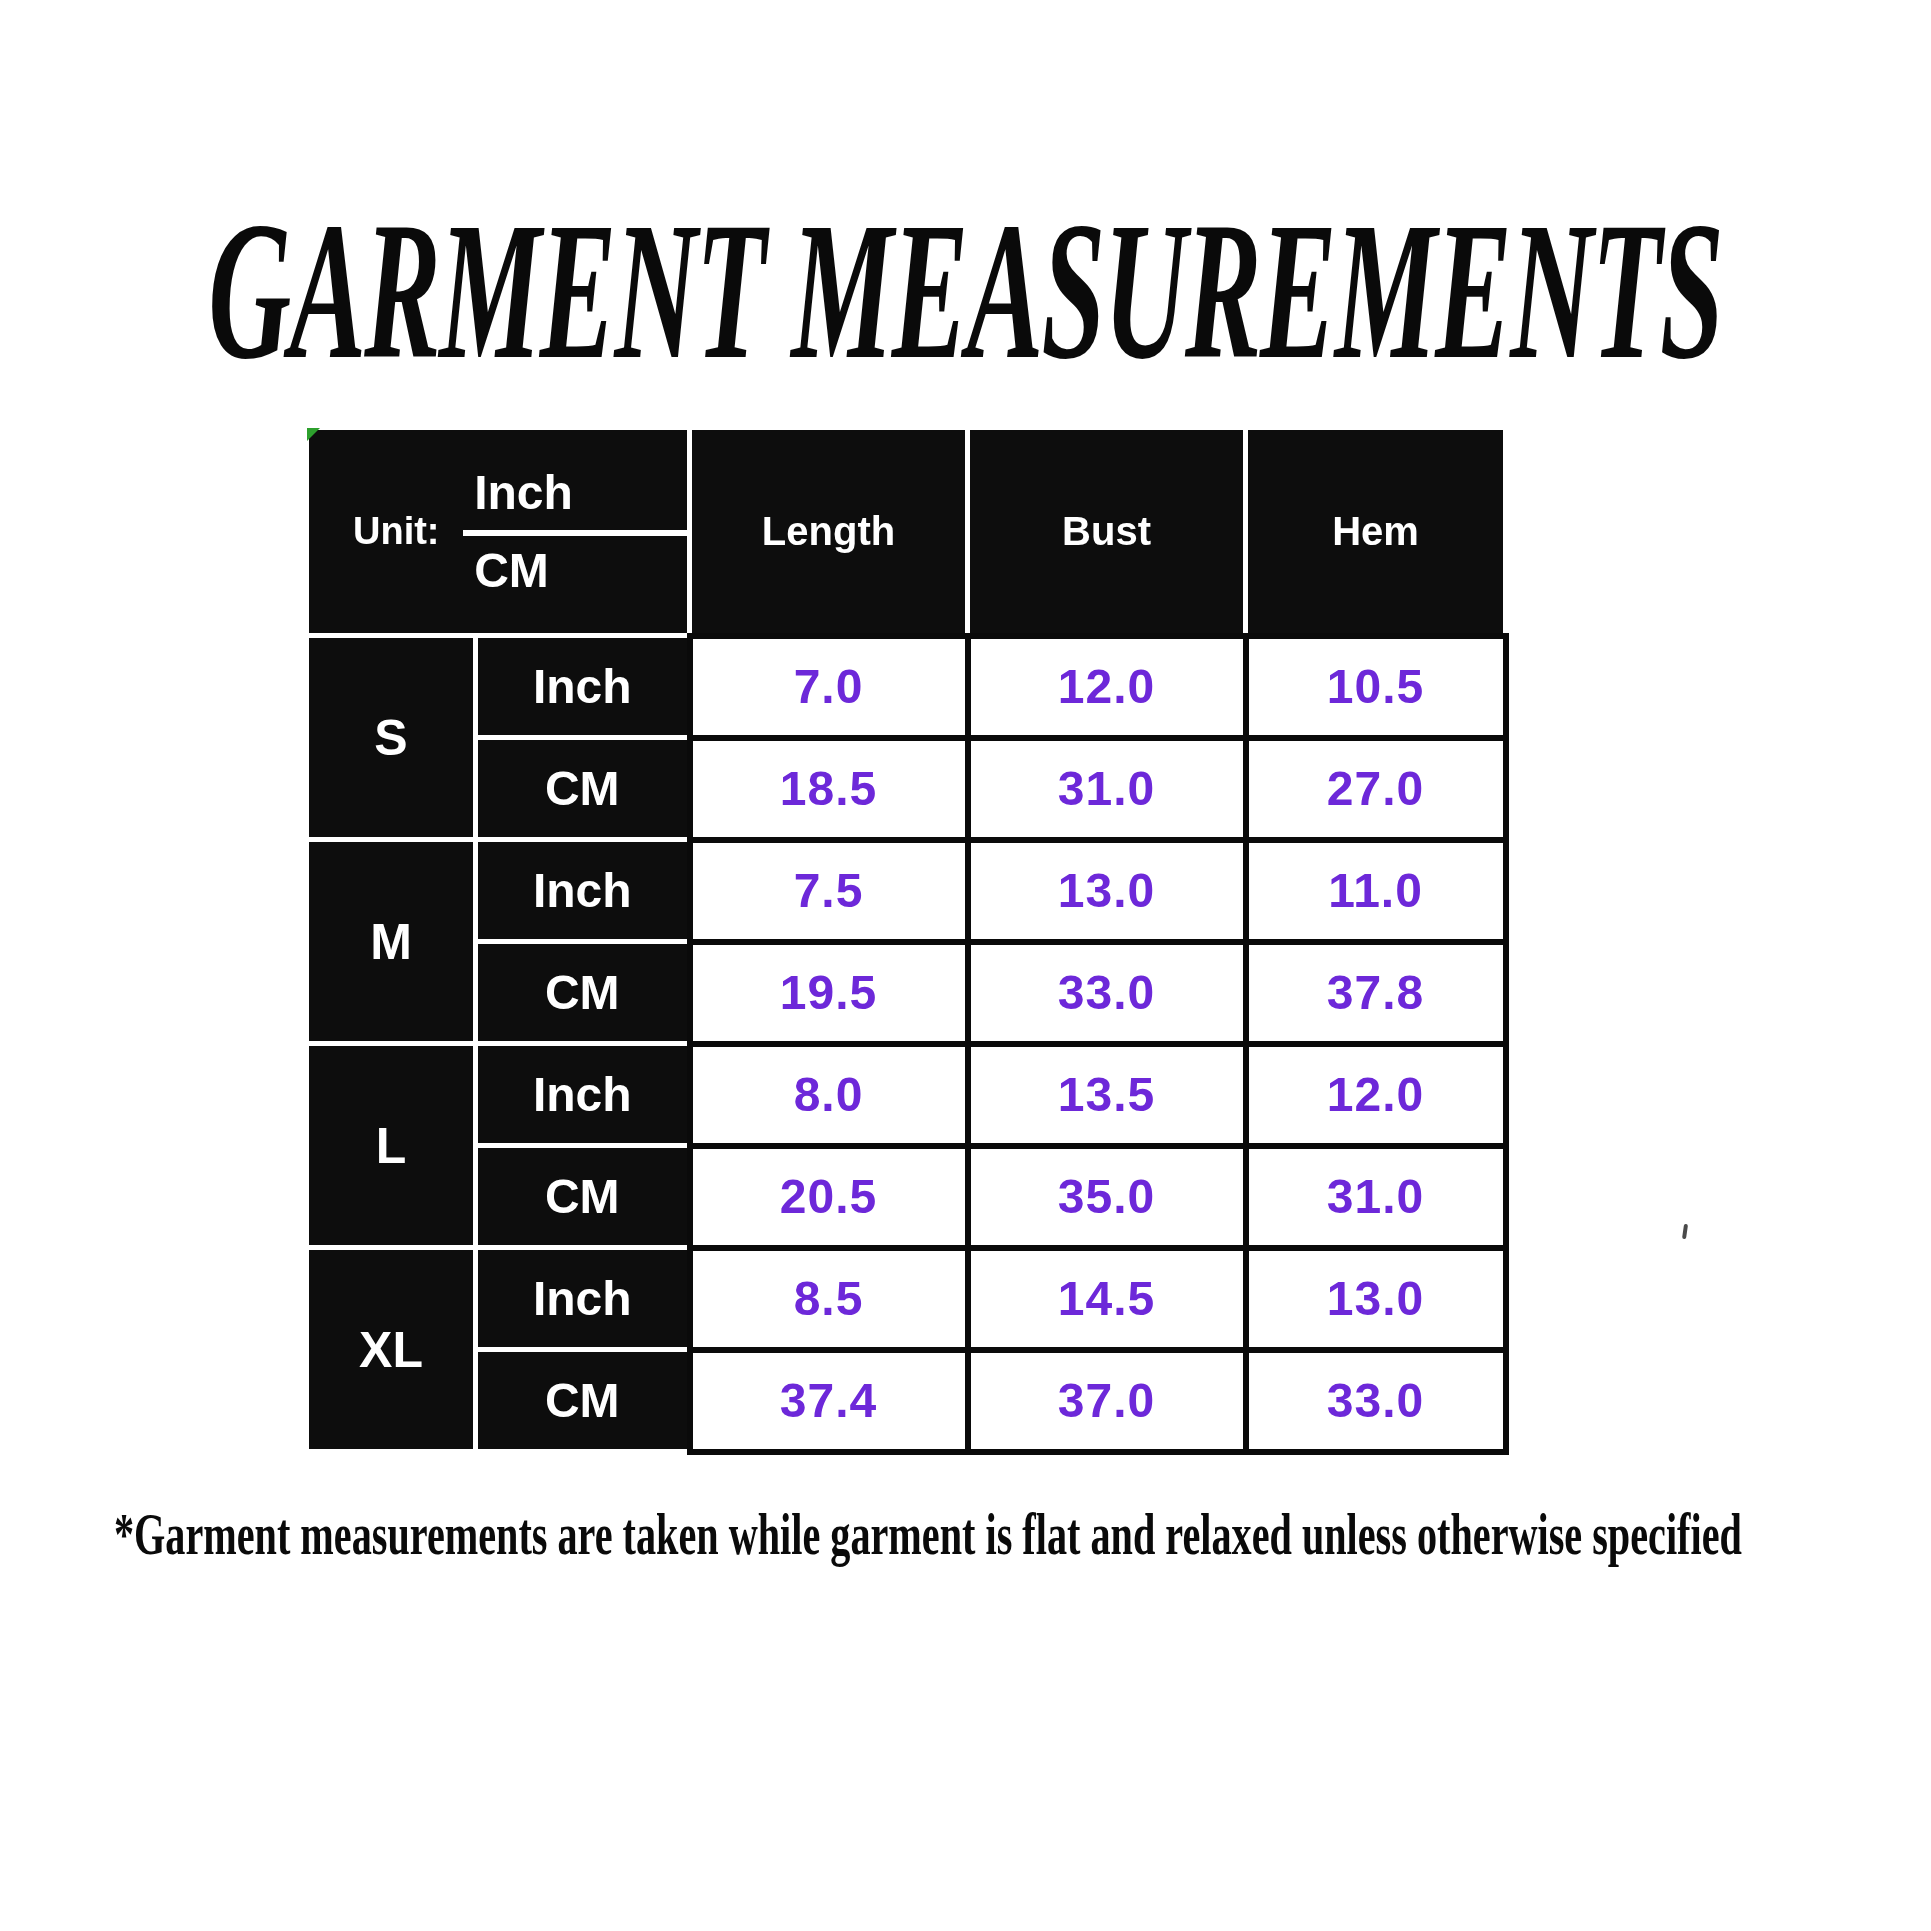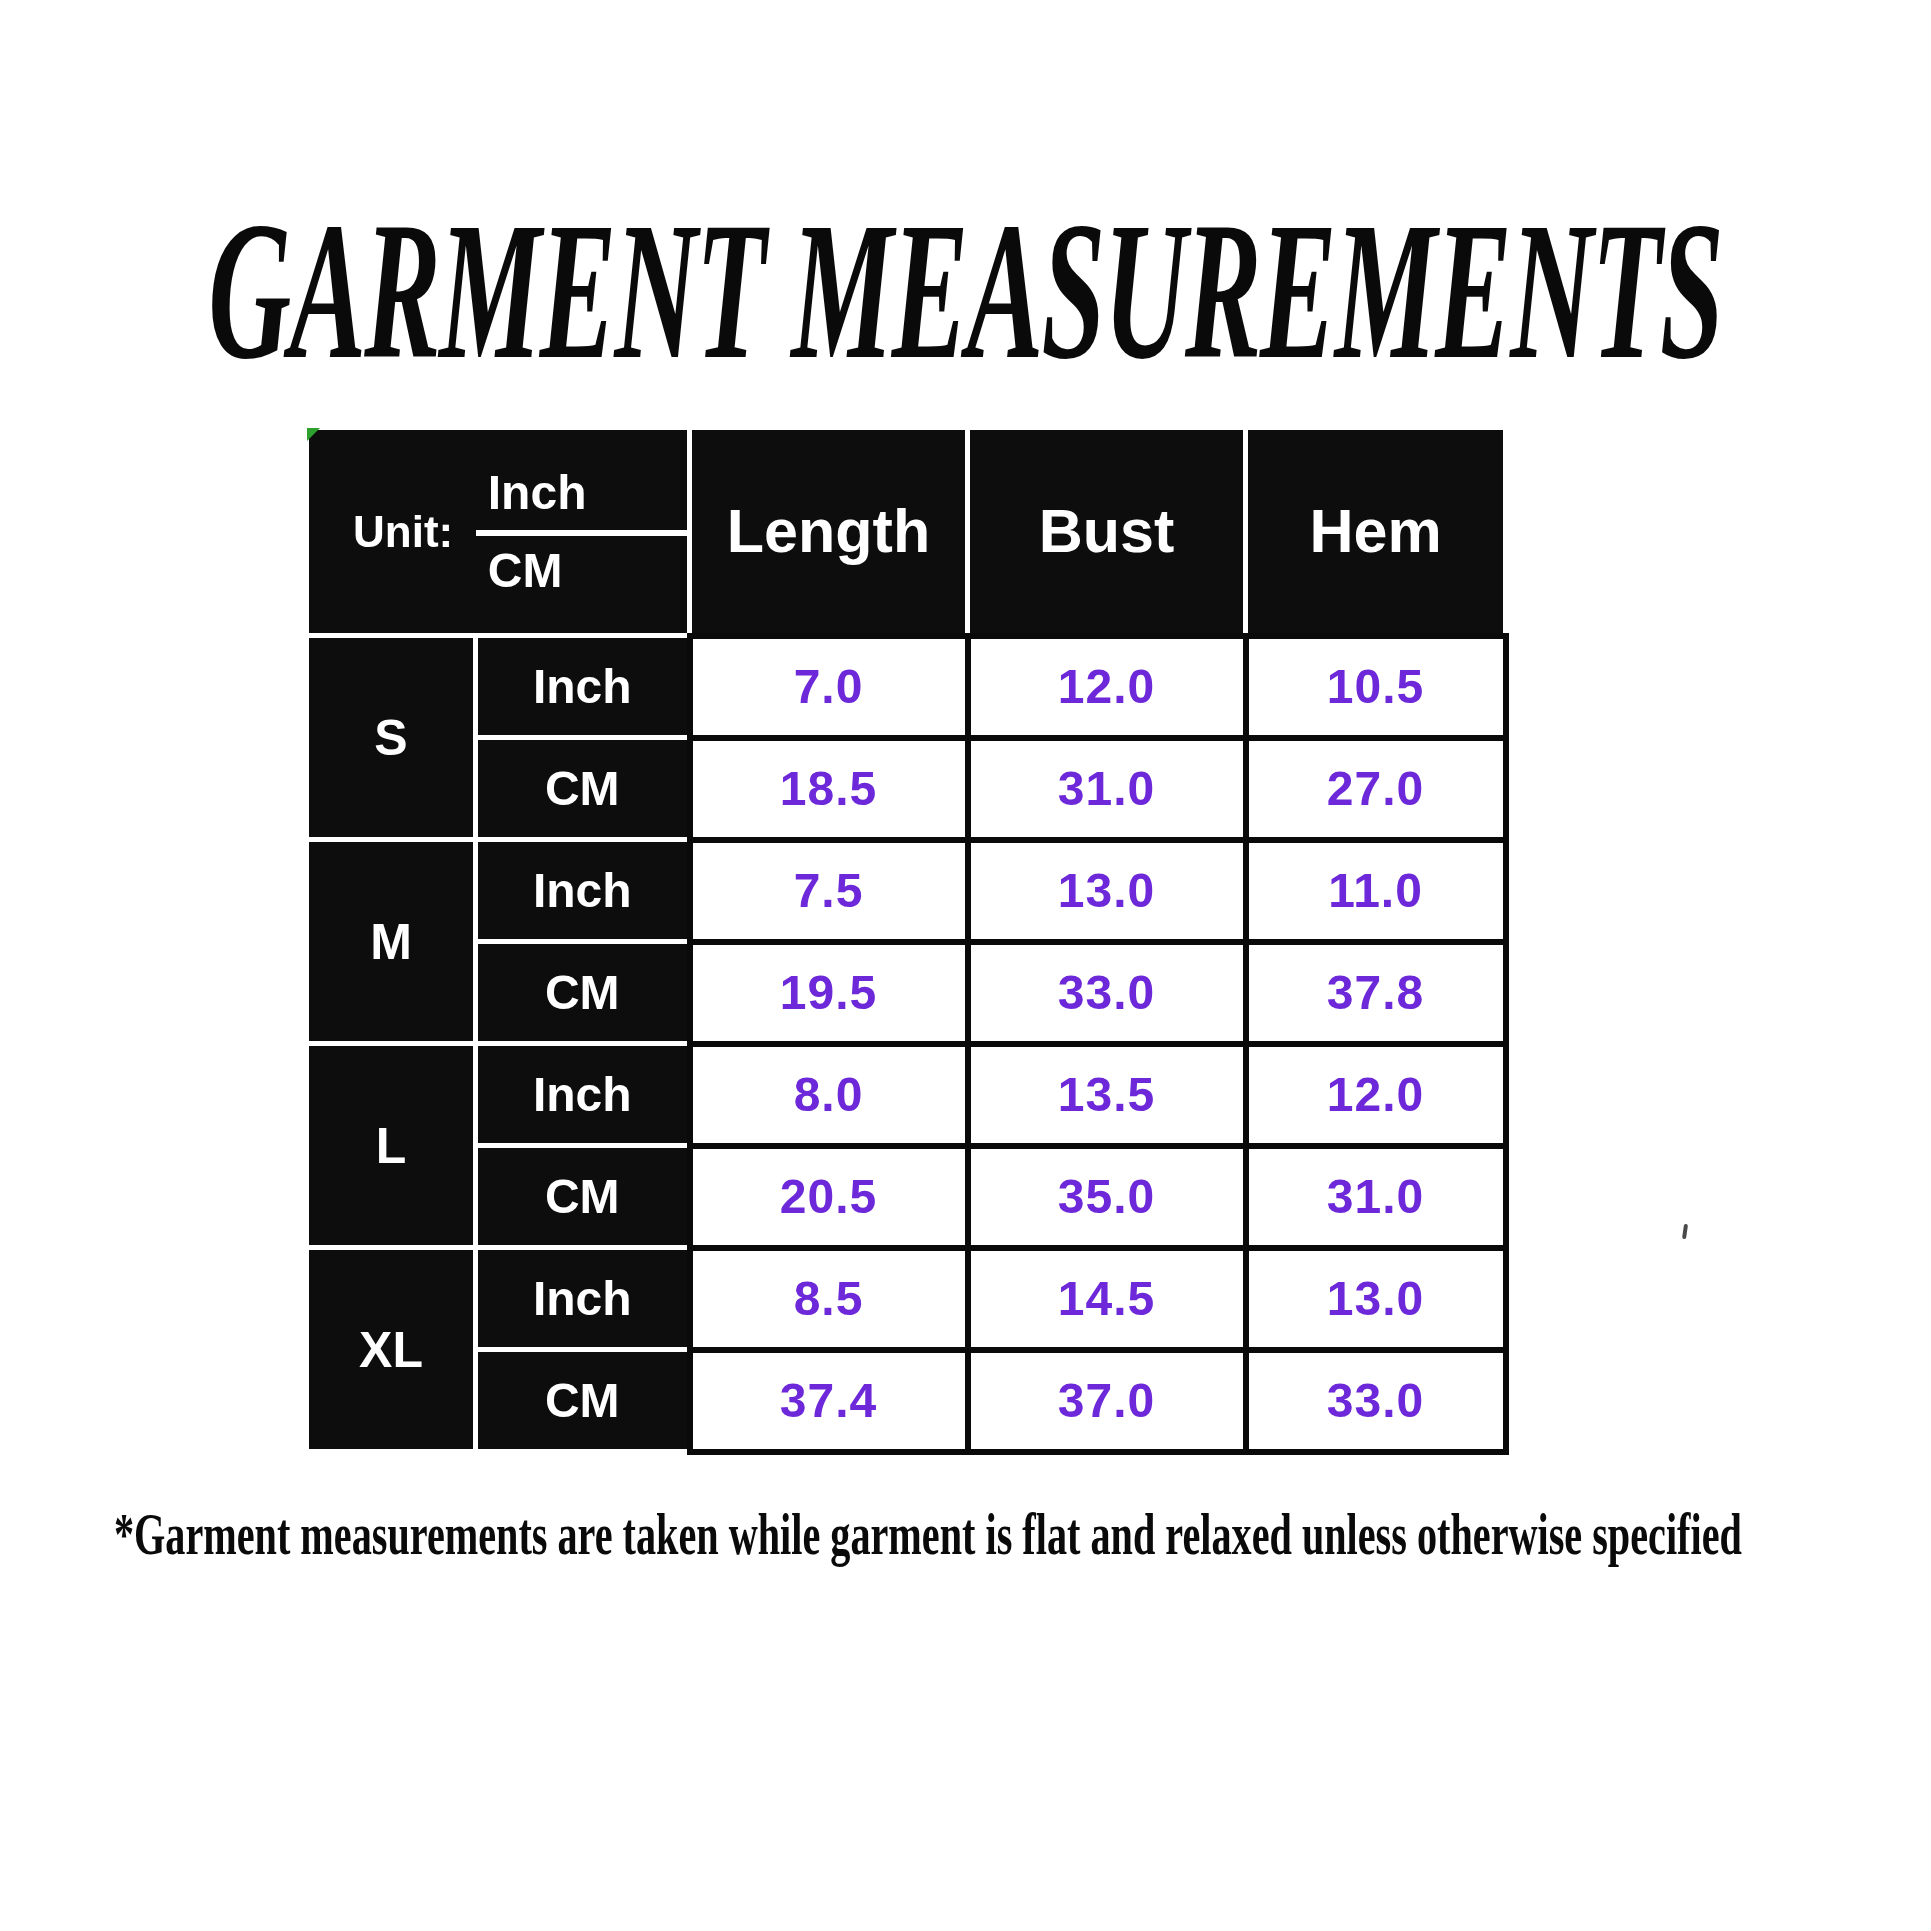--- a/index.html
+++ b/index.html
@@ -55,30 +55,30 @@
     font-size: 48px;
   }
   td.light {
     background: #ffffff;
     color: #6d28d9;
     border: 6.8px solid #0a0a0a;
     font-size: 48px;
     letter-spacing: 1px;
   }
   td.size-cell { font-size: 50px; }
-  td.col-head  { font-size: 61px; }
+  td.col-head  { font-size: 40px; }
 
   
   .unit-flex {
     display: flex;
     align-items: center;
     text-align: left;
     padding-left: 44px;
   }
-  .unit-label { flex: 0 0 auto; font-size: 44px; }
+  .unit-label { flex: 0 0 auto; font-size: 38px; }
   .fraction { flex: 1 1 auto; margin-left: 23px; display: block; }
   .frac-top {
     display: block;
     border-bottom: 6.8px solid #ffffff;
     padding: 0 0 9.7px 11.6px;
   }
   .frac-bottom {
     display: block;
     padding: 7.7px 0 0 11.6px;
   }

